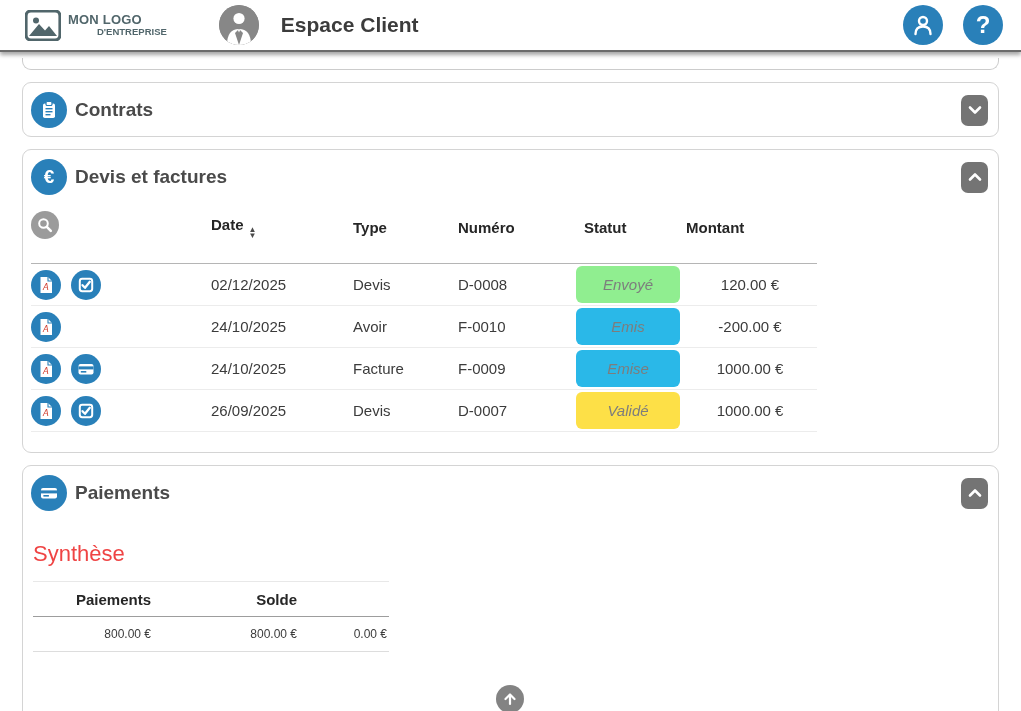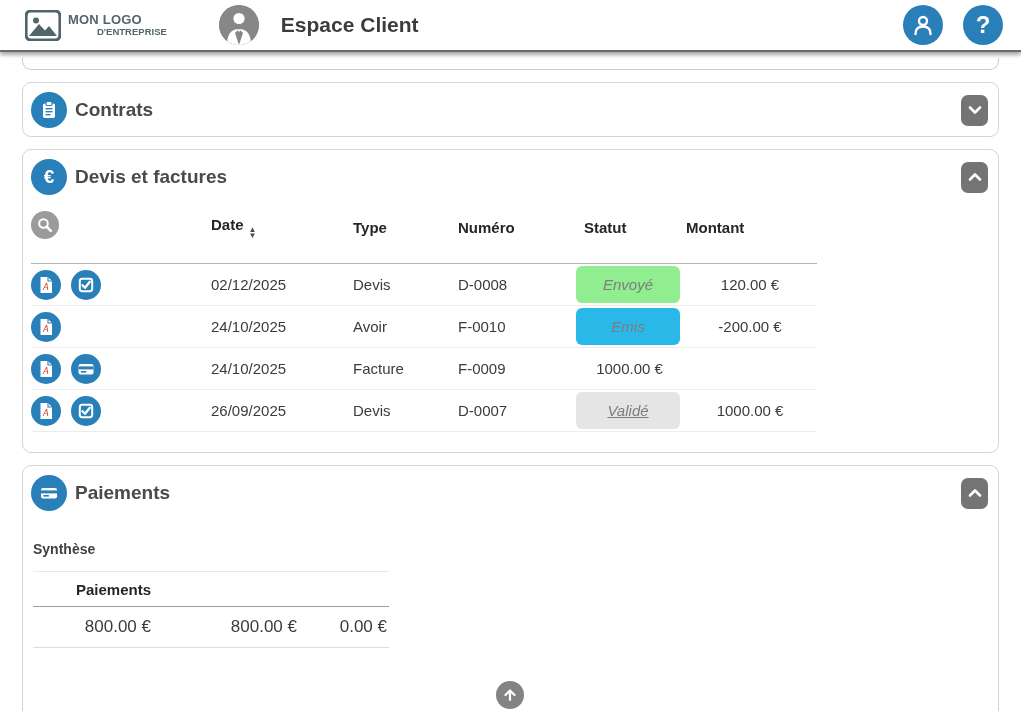--- a/index.html
+++ b/index.html
@@ -49,26 +49,26 @@
   .cell-montant { text-align: center; padding-right: 1px; }
   .badge { display: inline-block; width: 104px; padding: 10px 0; border-radius: 6px;
     text-align: center; font-size: 15px; font-style: italic; color: #7d7d7d; }
   .search-btn { width: 28px; height: 28px; border: none; background: transparent; padding: 0; cursor: pointer; }
   .sort-btn { display: inline-flex; flex-direction: column; margin-left: 5px; vertical-align: -2px;
     background: none; border: none; cursor: pointer; line-height: 5.5px; font-size: 8px; color: #4a4a4a; padding: 0; }
 
   
   .paiements { min-height: 300px; }
   .p-body { padding: 4px 10px 0 8px; }
-  .sub-heading { font-size: 14px; color: #404040; margin: 18px 0 14px 2px; font-weight: bold; }
+  .sub-heading { font-size: 22px; color: #ef4444; margin: 18px 0 14px 2px; font-weight: normal; }
   .stable { width: 356px; margin-left: 2px; border-top: 1px solid #e8e8e8; }
   .shead, .srow { display: grid; grid-template-columns: 120px 146px 90px; }
   .shead > div { font-size: 15px; font-weight: bold; color: #262626; text-align: right; padding: 9px 2px 8px; }
   .shead { border-bottom: 1px solid #9d9d9d; }
-  .srow > div { font-size: 17px; color: #3b3b3b; text-align: right; padding: 10px 2px; }
+  .srow > div { font-size: 12px; color: #3b3b3b; text-align: right; padding: 10px 2px; }
   .srow { border-bottom: 1px solid #ddd; }
   .mouv-row { position: relative; margin-top: 30px; height: 34px; display: flex; align-items: center; }
   .scroll-top-btn { position: absolute; left: 50%; transform: translateX(-50%); width: 28px; height: 28px;
     border-radius: 50%; border: none; background: #838383; display: flex; align-items: center;
     justify-content: center; cursor: pointer; }
 </style>
 </head>
 <body>
 
 <header class="topbar">
@@ -226,20 +226,21 @@
               <circle cx="15" cy="15" r="15" fill="#2980b9"></circle>
               <rect x="7.5" y="10" width="15" height="10.5" rx="2" fill="#fff"></rect>
               <rect x="7.5" y="12.4" width="15" height="3" fill="#2980b9"></rect>
               <rect x="9.8" y="17" width="5.5" height="1.6" fill="#2980b9"></rect>
             </svg>
           </button>
         </div>
         <div>24/10/2025</div>
         <div>Facture</div>
         <div>F-0009</div>
+        <div><span class="badge" style="background-color: rgb(42, 184, 232);">Emise</span></div>
         <div class="cell-montant">1000.00 €</div>
       </div>
 
       <div class="drow">
         <div class="cell-actions">
           <button class="action-btn">
             <svg width="30" height="30" viewBox="0 0 30 30">
               <circle cx="15" cy="15" r="15" fill="#2980b9"></circle>
               <path d="M9.5 7 L17 7 L21 11 L21 23 L9.5 23 Z" fill="#fff"></path>
               <path d="M17 7 L17 11 L21 11" fill="none" stroke="#2980b9" stroke-width="1.1"></path>
@@ -250,21 +251,21 @@
             <svg width="30" height="30" viewBox="0 0 30 30">
               <circle cx="15" cy="15" r="15" fill="#2980b9"></circle>
               <rect x="8.8" y="8.8" width="12.4" height="12.4" rx="2.4" fill="none" stroke="#fff" stroke-width="2"></rect>
               <polyline points="11.5,15.2 14,17.8 18.8,11.8" fill="none" stroke="#fff" stroke-width="2.3" stroke-linecap="round" stroke-linejoin="round"></polyline>
             </svg>
           </button>
         </div>
         <div>26/09/2025</div>
         <div>Devis</div>
         <div>D-0007</div>
-        <div><span class="badge" style="background-color: #e5e5e5; text-decoration: underline;">Validé</span></div>
+        <div><span class="badge" style="background-color: #fde047;">Validé</span></div>
         <div class="cell-montant">1000.00 €</div>
       </div>
     </div>
   </div>
 </section>
 
 <section class="card paiements">
   <div class="card-head">
     <span class="section-icon">
       <svg width="22" height="22" viewBox="0 0 22 22">
@@ -280,20 +281,21 @@
       </svg>
     </button>
   </div>
 
   <div class="p-body">
     <h3 class="sub-heading">Synthèse</h3>
 
     <div class="stable">
       <div class="shead">
         <div>Paiements</div>
+        <div>Solde</div>
       </div>
       <div class="srow">
         <div>800.00 €</div>
         <div>800.00 €</div>
         <div>0.00 €</div>
       </div>
     </div>
 
     <div class="mouv-row">
       <button class="scroll-top-btn">

